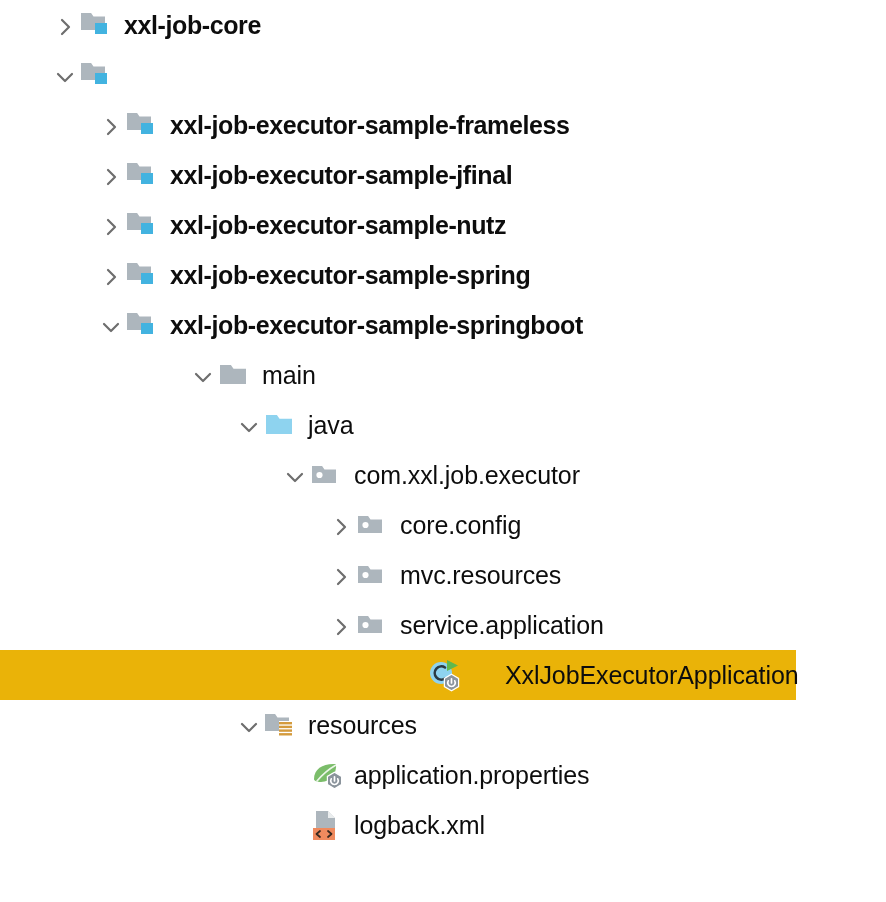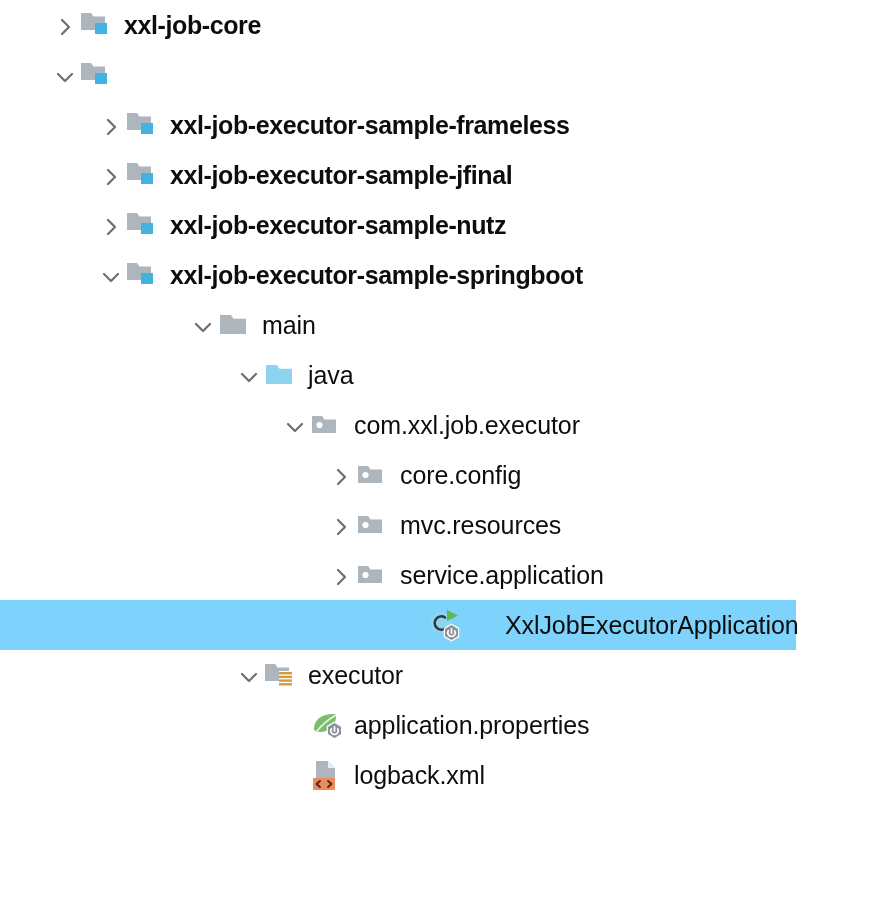--- a/index.html
+++ b/index.html
@@ -22,21 +22,21 @@
   }
 
   .row {
     position: relative;
     height: 50px;
     display: flex;
     align-items: center;
     white-space: nowrap;
   }
   .row.selected {
-    background: #7dd3fc;
+    background: #eab308;
     gap: 35px;
   }
 
   
   .twisty {
     position: relative;
     width: 30px;
     height: 50px;
     flex: 0 0 30px;
   }
@@ -138,20 +138,35 @@
           <path d="M1 9.4 L1 6 L11.08 6 L13.48 9.4 L25 9.4 L25 23 L1 23 Z" fill="#adb6bd"></path>
           <rect x="15" y="16" width="12" height="11" fill="#42b3e0"></rect>
         </svg>
       </div>
       <span class="label bold">xxl-job-executor-sample-nutz</span>
     </div>
     <div class="row">
       <div style="flex: 0 0 96px; height: 1px;"></div>
       <div class="twisty">
         <svg width="20" height="20" viewBox="0 0 20 20">
+          <path d="M7 3 L14 10 L7 17" fill="none" stroke="#6e6e6e" stroke-width="2.2" stroke-linecap="round" stroke-linejoin="round"></path>
+        </svg>
+      </div>
+      <div class="icon">
+        <svg width="36" height="36" viewBox="0 0 36 36">
+          <path d="M1 9.4 L1 6 L11.08 6 L13.48 9.4 L25 9.4 L25 23 L1 23 Z" fill="#adb6bd"></path>
+          <rect x="15" y="16" width="12" height="11" fill="#42b3e0"></rect>
+        </svg>
+      </div>
+      <span class="label bold">xxl-job-executor-sample-spring</span>
+    </div>
+    <div class="row">
+      <div style="flex: 0 0 96px; height: 1px;"></div>
+      <div class="twisty">
+        <svg width="20" height="20" viewBox="0 0 20 20">
           <path d="M3 7 L10 14 L17 7" fill="none" stroke="#6e6e6e" stroke-width="2.2" stroke-linecap="round" stroke-linejoin="round"></path>
         </svg>
       </div>
       <div class="icon">
         <svg width="36" height="36" viewBox="0 0 36 36">
           <path d="M1 9.4 L1 6 L11.08 6 L13.48 9.4 L25 9.4 L25 23 L1 23 Z" fill="#adb6bd"></path>
           <rect x="15" y="16" width="12" height="11" fill="#42b3e0"></rect>
         </svg>
       </div>
       <span class="label bold">xxl-job-executor-sample-springboot</span>
@@ -269,21 +284,21 @@
       <div class="icon">
         <svg width="36" height="36" viewBox="0 0 36 36">
           <path d="M1 10.4 L1 7 L11.08 7 L13.48 10.4 L25 10.4 L25 24 L1 24 Z" fill="#adb6bd"></path>
           <rect x="15" y="14" width="13" height="15" fill="#ffffff"></rect>
           <rect x="15" y="15" width="13" height="2.4" fill="#d49b3d"></rect>
           <rect x="15" y="18.7" width="13" height="2.4" fill="#d49b3d"></rect>
           <rect x="15" y="22.4" width="13" height="2.4" fill="#d49b3d"></rect>
           <rect x="15" y="26.1" width="13" height="2.4" fill="#d49b3d"></rect>
         </svg>
       </div>
-      <span class="label">executor</span>
+      <span class="label">resources</span>
     </div>
     <div class="row">
       <div style="flex: 0 0 280px; height: 1px;"></div>
       <div class="twisty leaf"></div>
       <div class="icon">
         <svg width="36" height="36" viewBox="0 0 36 36">
           <path d="M4 22 C4 11 14 6 26 7 C27 16 21 25 11 25 C7 25 4 24 4 22 Z" fill="#7bbd6a"></path>
           <path d="M7 24 C12 18 19 12 26 8" stroke="#ffffff" stroke-width="1.6" fill="none" stroke-linecap="round" opacity="0.85"></path>
           <polygon points="24.50,15.30 31.60,19.40 31.60,27.60 24.50,31.70 17.40,27.60 17.40,19.40" fill="#8b949c" stroke="#ffffff" stroke-width="1.2"></polygon>
           <path d="M24.5 19.728 L24.5 23.992" stroke="#ffffff" stroke-width="1.7" stroke-linecap="round" fill="none"></path>

